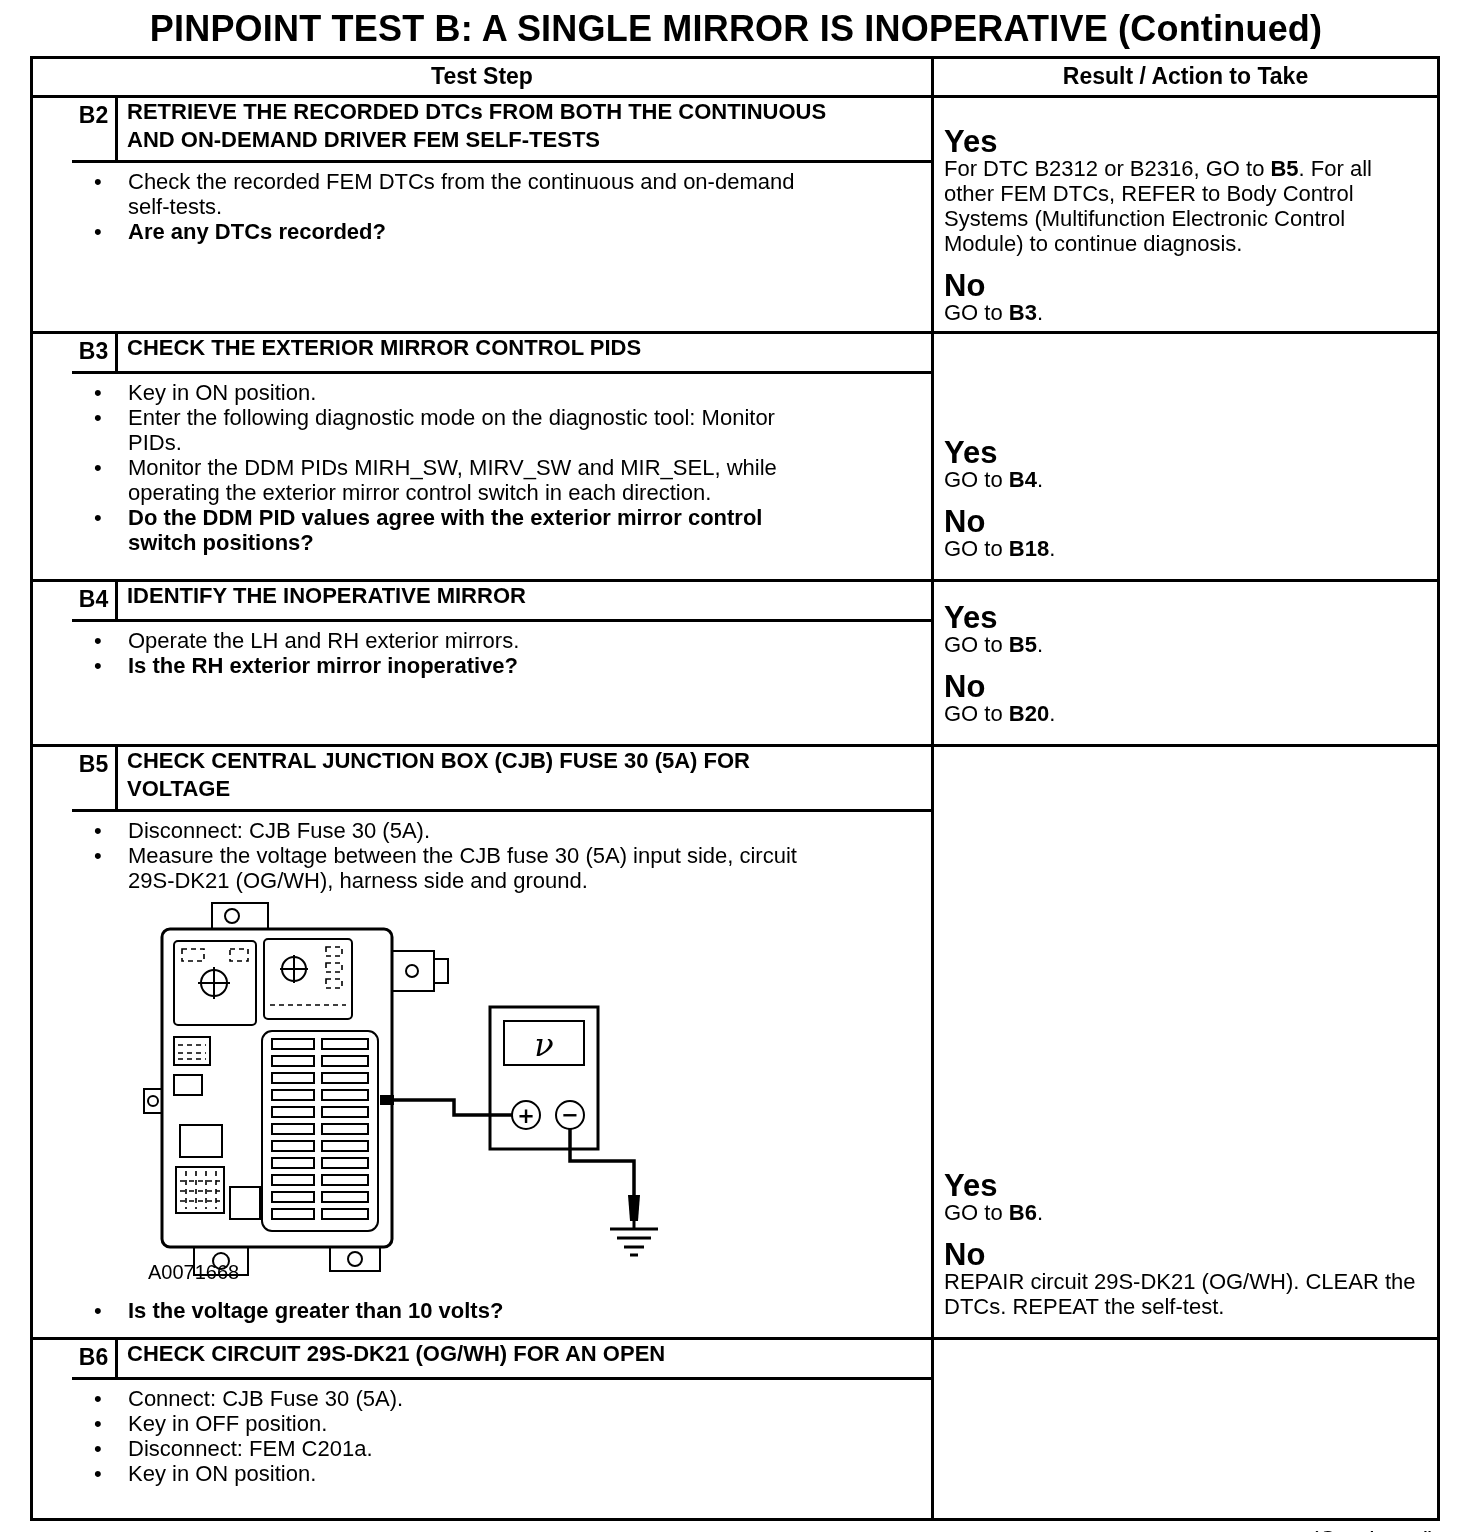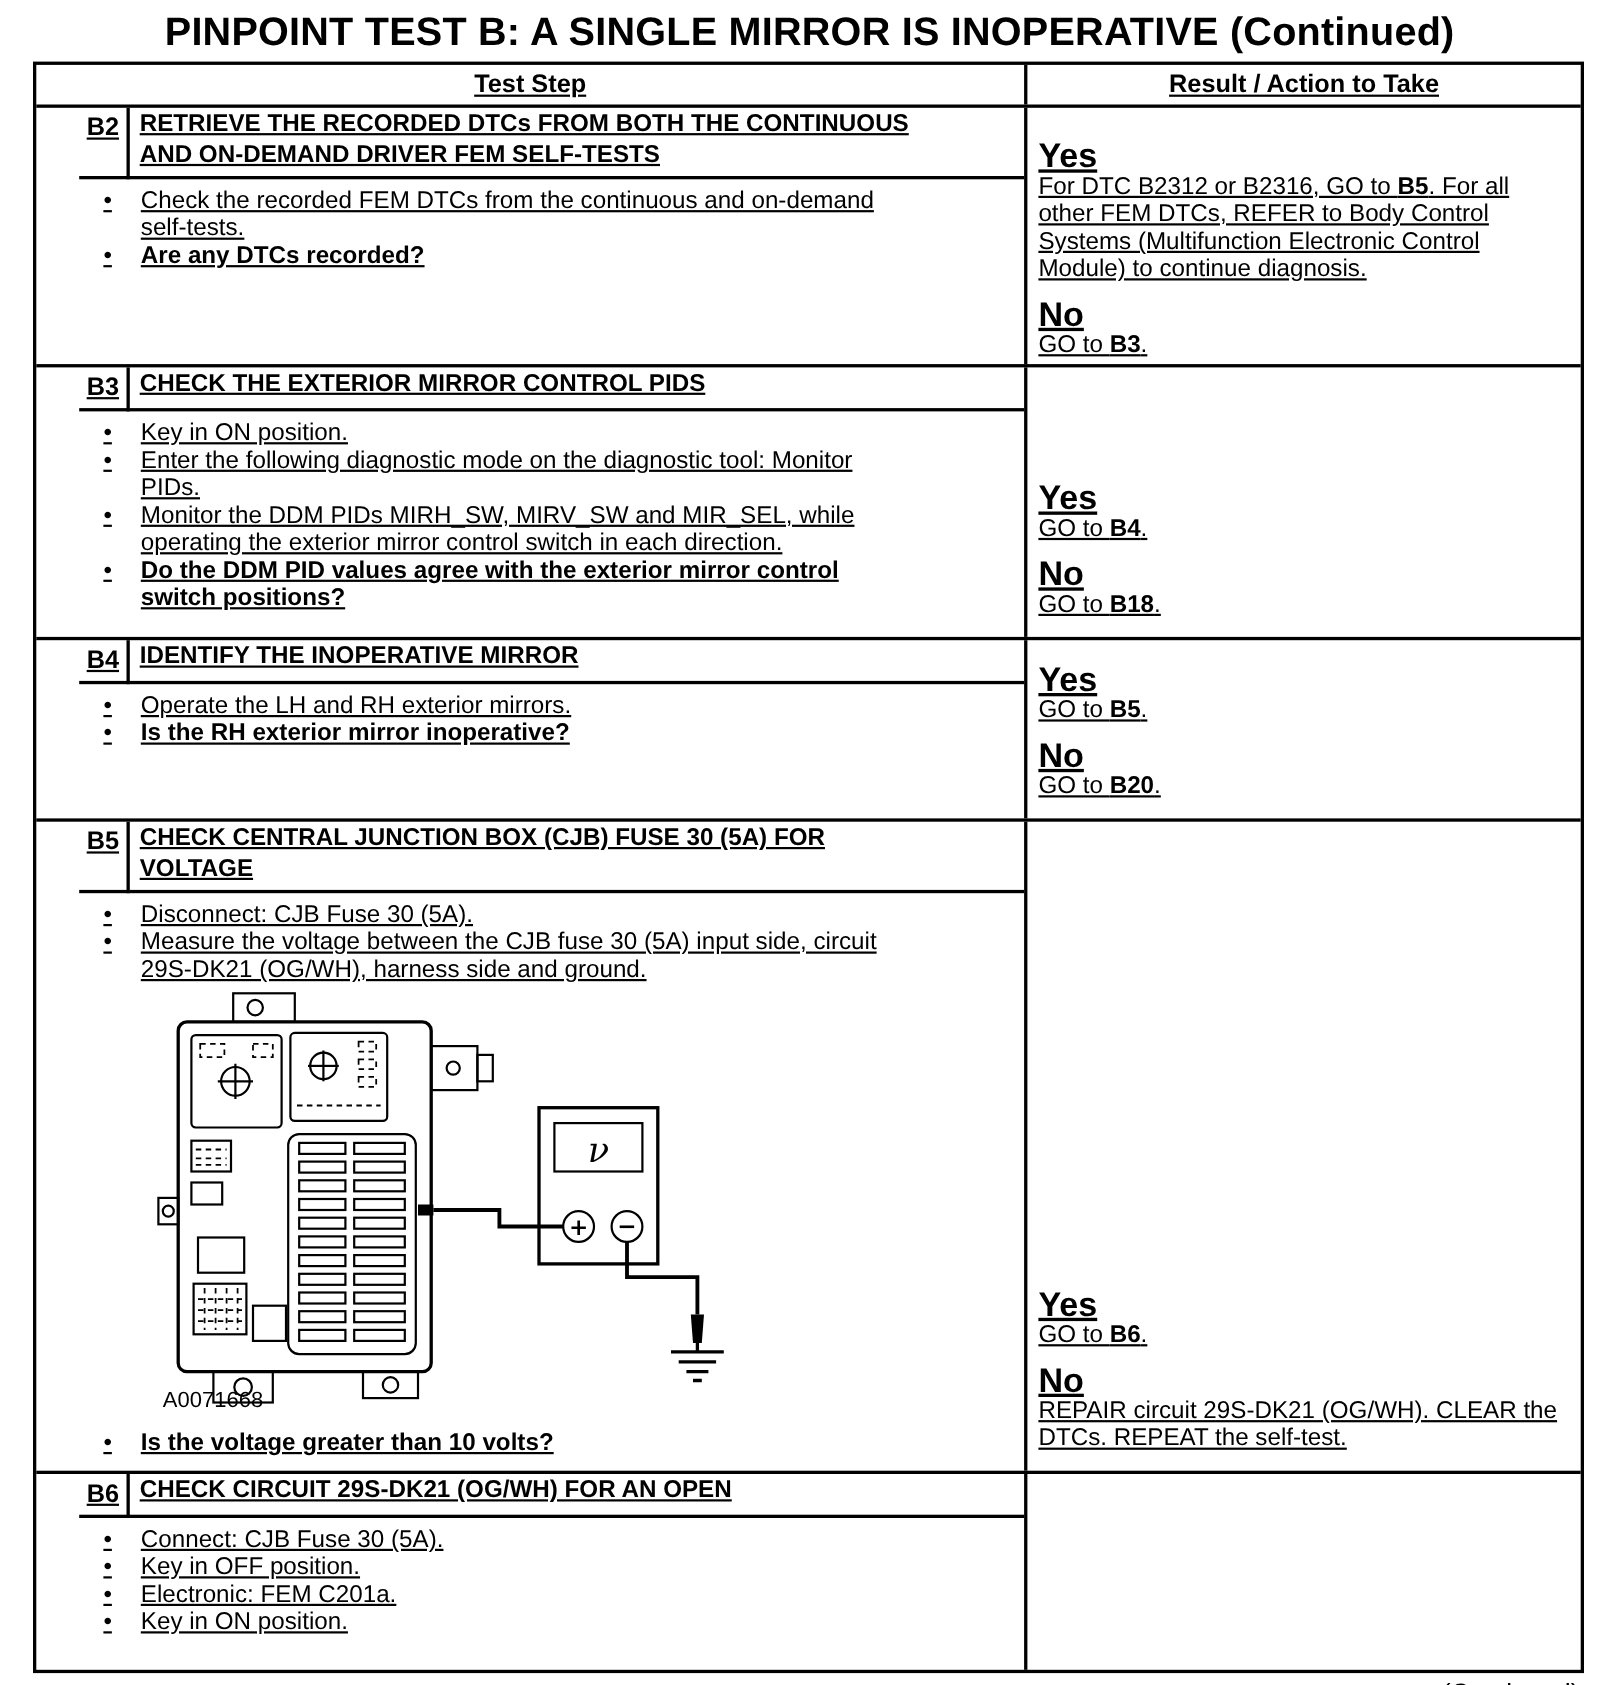--- a/index.html
+++ b/index.html
@@ -8,21 +8,20 @@
     width:1472px; height:1532px; overflow:hidden;
     color:#000; font-family:"Liberation Sans","DejaVu Sans",sans-serif;
   }
   .doc-title {
     text-align:center; font-weight:bold; font-size:36px;
     padding-top:8px; letter-spacing:.2px;
   }
   .ptable {
     margin:6px 32px 0 30px;
     border:3px solid #000;
-    text-decoration:underline;
   }
   .thead { display:grid; grid-template-columns:898px 1fr; border-bottom:3px solid #000; }
   .th { font-weight:bold; font-size:23px; text-align:center; padding:4px 0 5px; }
   .th-right { border-left:3px solid #000; }
 
   .step {
     display:grid;
     grid-template-columns:85px 813px 1fr;
     grid-template-rows:auto 1fr;
     border-bottom:3px solid #000;
@@ -291,21 +290,21 @@
       <div class="cell-id">B6</div>
       <div class="cell-title">CHECK CIRCUIT 29S-DK21 (OG/WH) FOR AN OPEN</div>
       <div class="cell-body">
         <div class="bullet">
             <span class="btext">Connect: CJB Fuse 30 (5A).</span>
           </div>
         <div class="bullet">
             <span class="btext">Key in OFF position.</span>
           </div>
         <div class="bullet">
-            <span class="btext">Electronic: FEM C201a.</span>
+            <span class="btext">Disconnect: FEM C201a.</span>
           </div>
         <div class="bullet">
             <span class="btext">Key in ON position.</span>
           </div>
       </div>
       <div class="cell-result"></div>
     </section>
 
   </div>
 

